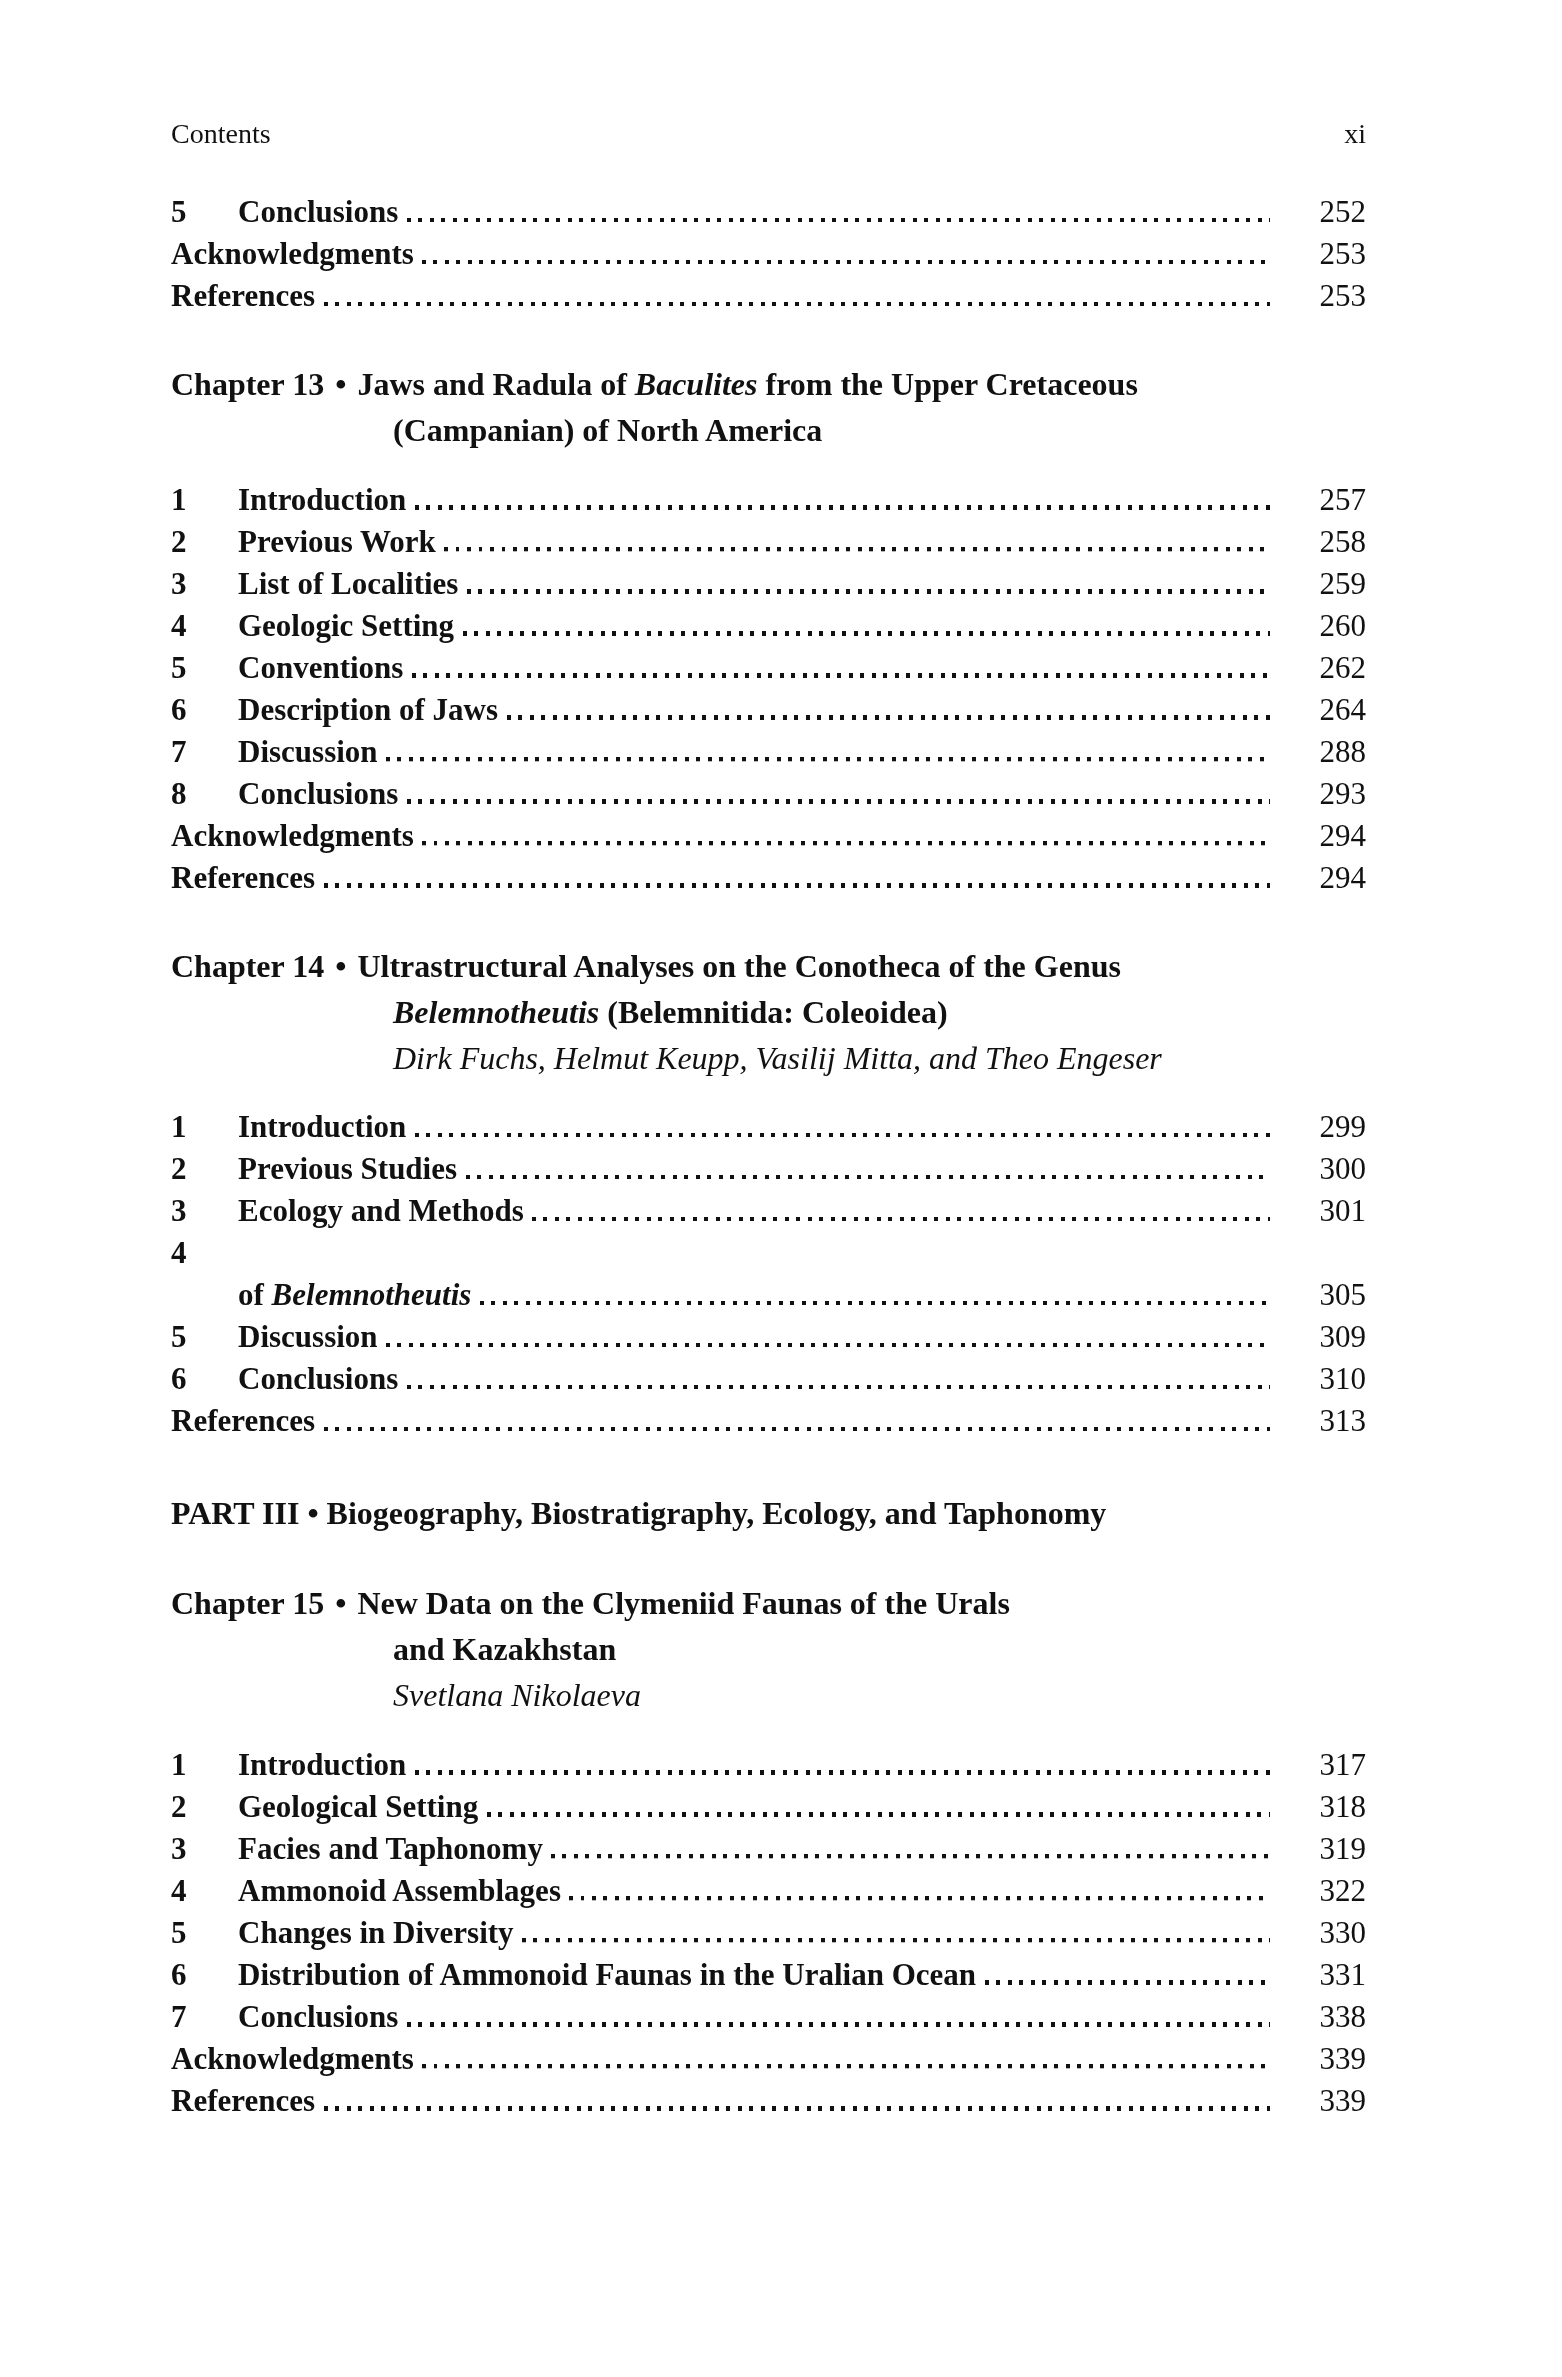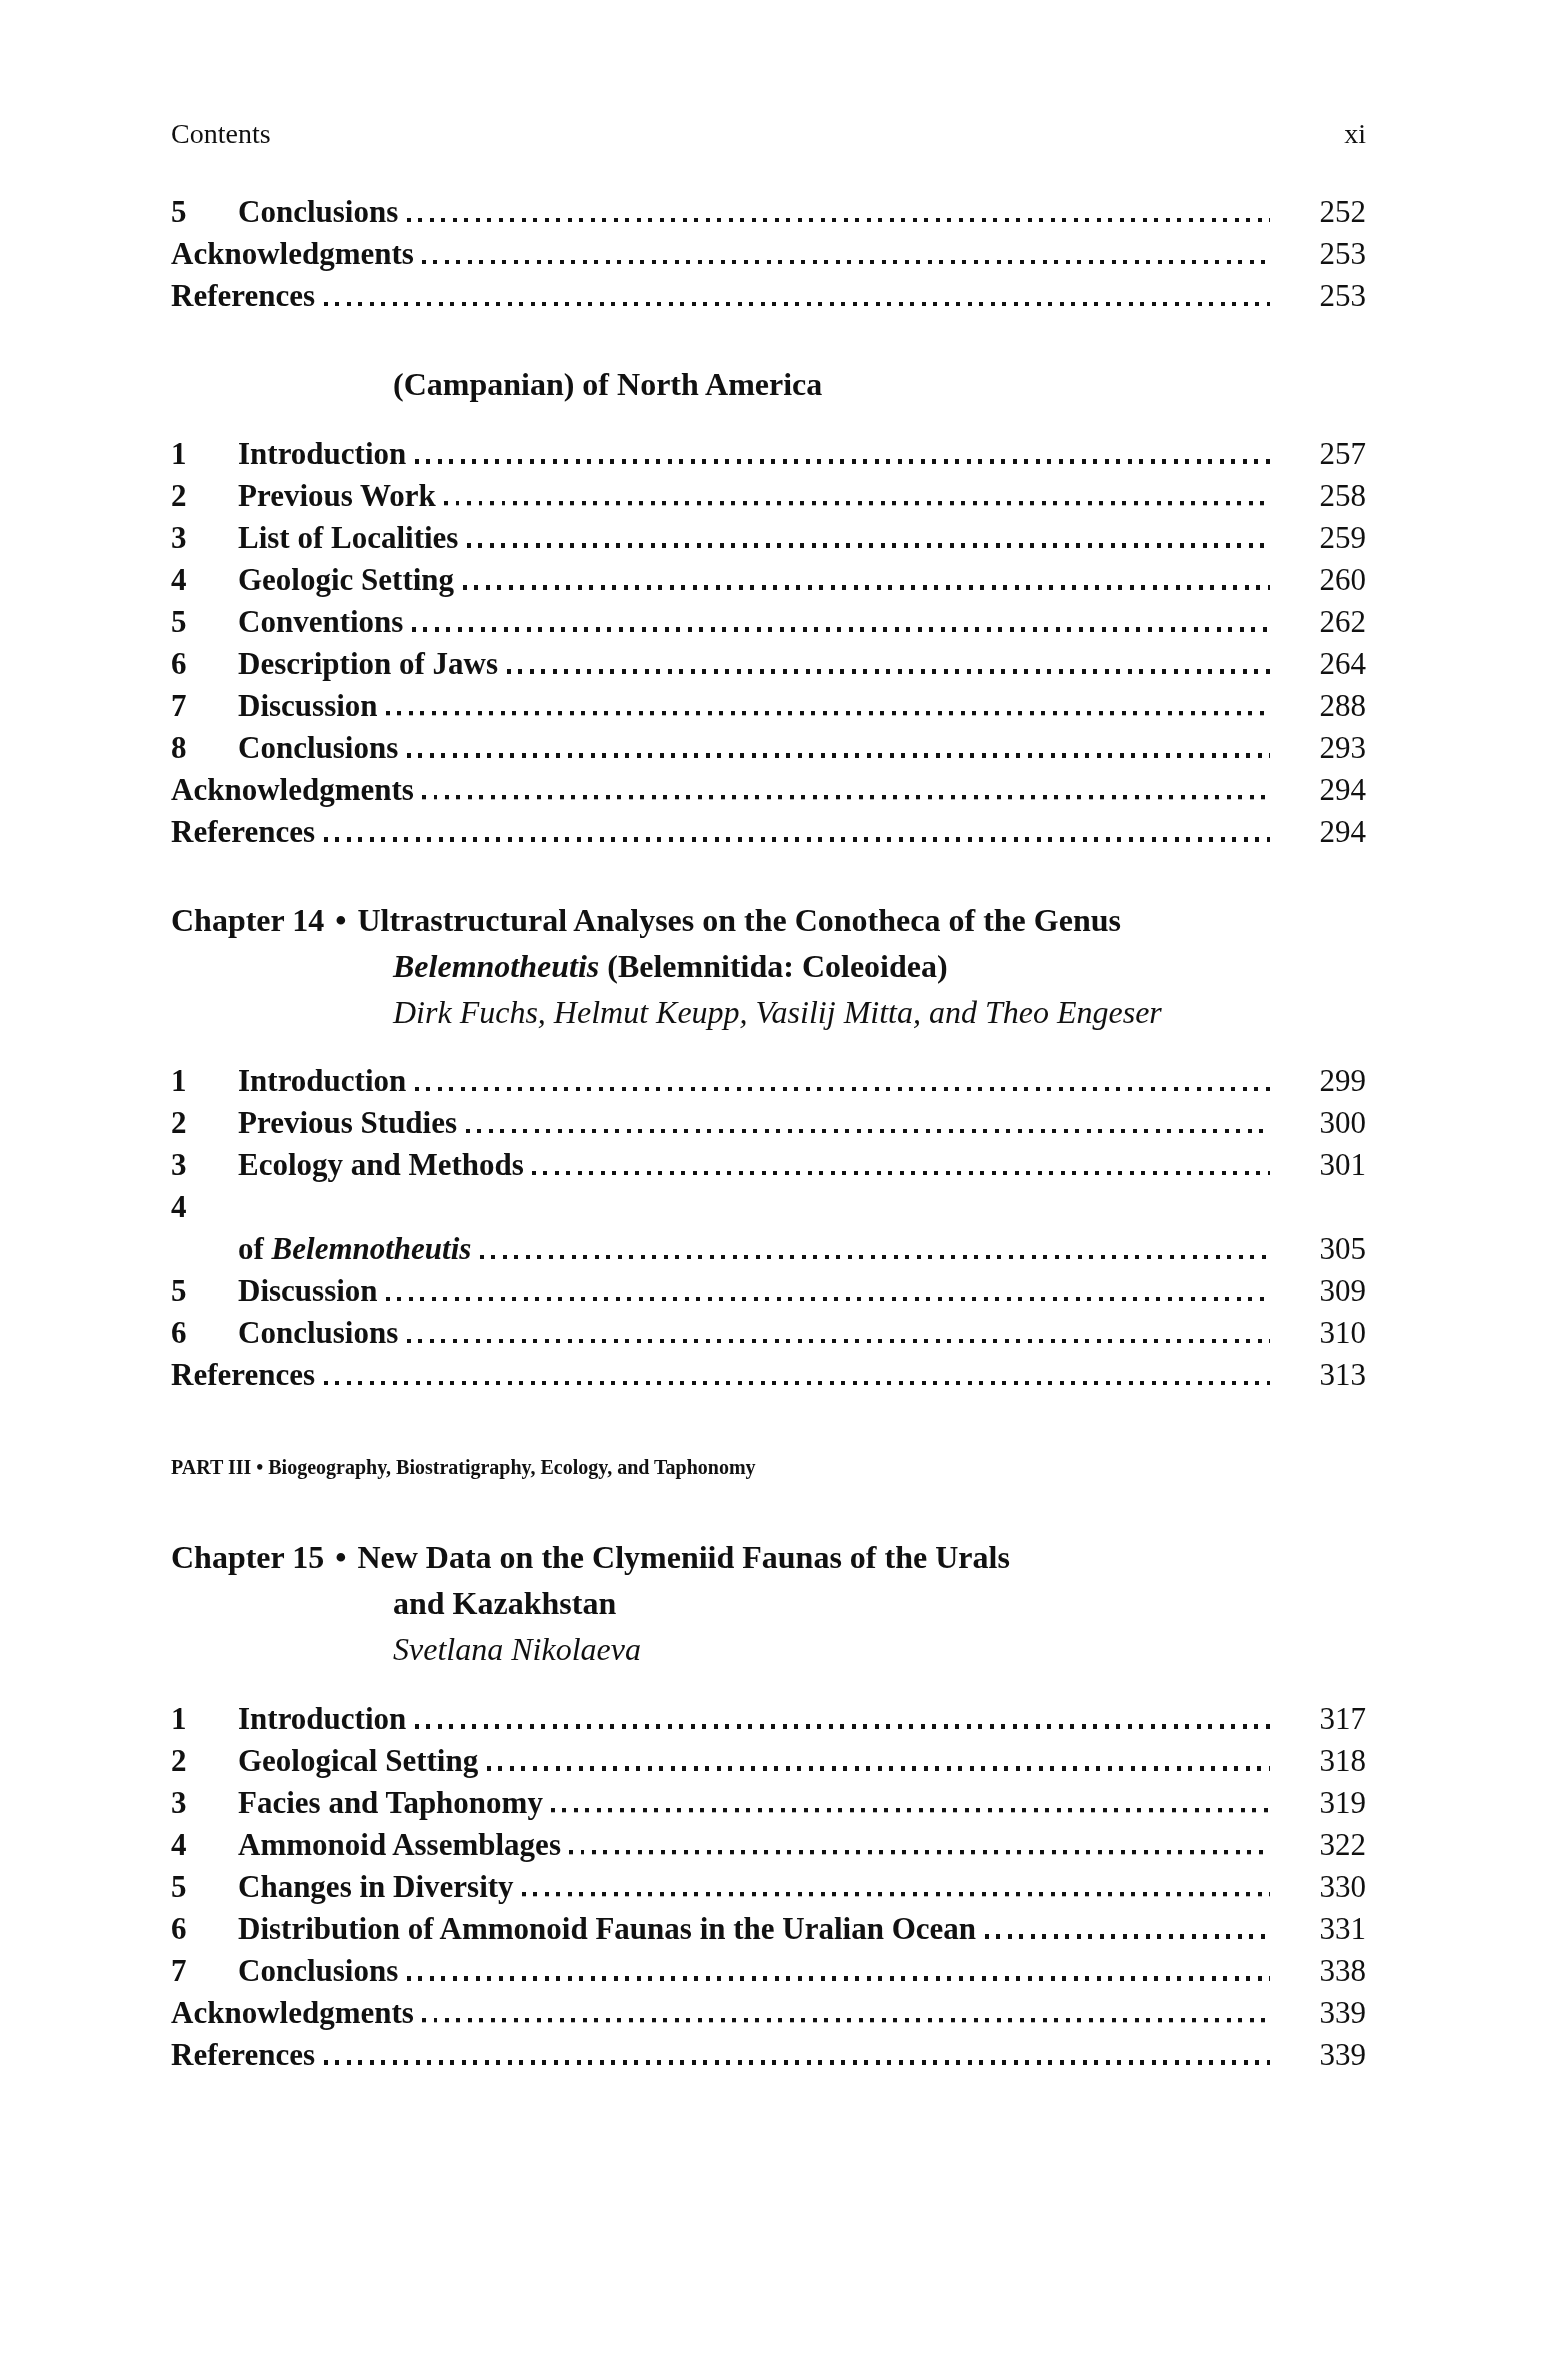--- a/index.html
+++ b/index.html
@@ -76,21 +76,21 @@
   .chapter .bullet { margin: 0 11px; }
   .chapter .authors {
     padding-left: 222px;
     font-weight: normal;
     font-style: italic;
   }
   
   .part {
     margin-top: 48px;
     margin-bottom: 3.4px;
-    font-size: 20px;
+    font-size: 32px;
     line-height: 46px;
     font-weight: bold;
   }
   em { font-style: italic; }
 </style>
 </head>
 <body>
 
 <div class="page">
   <header class="page-header">
@@ -110,20 +110,21 @@
           <span class="leader"></span>
           <span class="page-num">253</span>
         </div>
         <div class="row">
           <span class="title"><span>References</span></span>
           <span class="leader"></span>
           <span class="page-num">253</span>
         </div>
       </div>
       <div class="chapter">
+        <div class="head-line"><span>Chapter 13</span><span class="bullet">•</span><span>Jaws and Radula of </span><em>Baculites</em><span> from the Upper Cretaceous</span></div>
         <div class="cont-line"><span>(Campanian) of North America</span></div>
       </div>
       <div class="rows after-chapter">
         <div class="row">
           <span class="num">1</span>
           <span class="title"><span>Introduction</span></span>
           <span class="leader"></span>
           <span class="page-num">257</span>
         </div>
         <div class="row">

